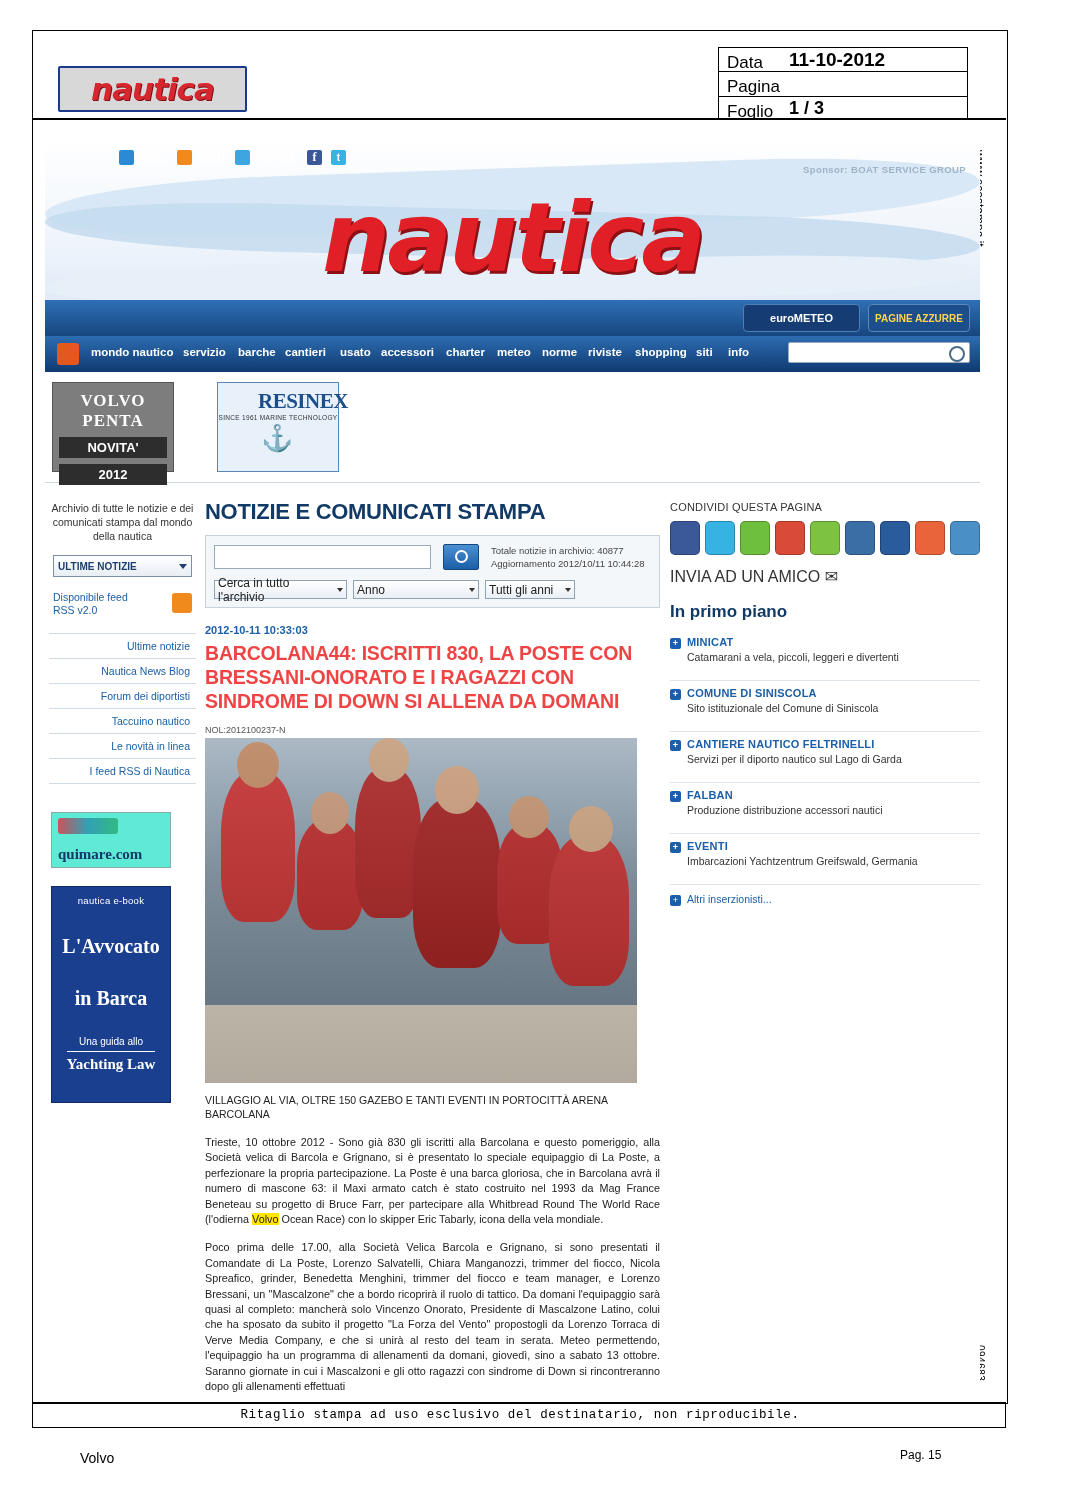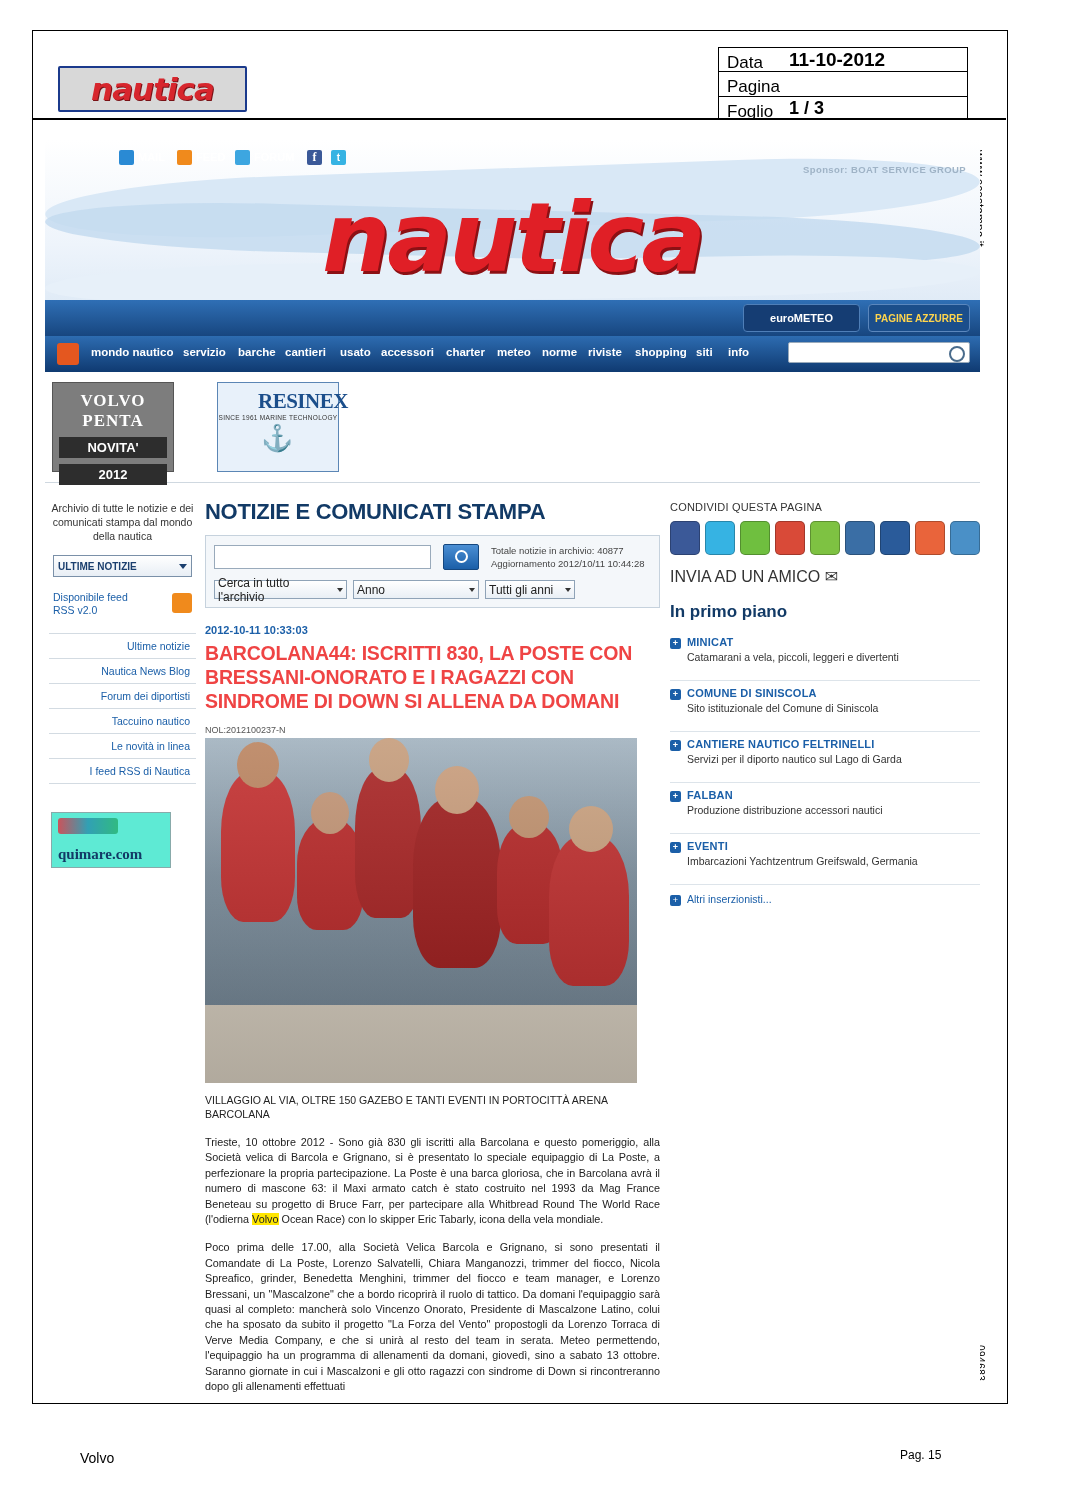--- a/index.html
+++ b/index.html
@@ -262,20 +262,27 @@
           <a href="#">Nautica News Blog</a>
           <a href="#">Forum dei diportisti</a>
           <a href="#">Taccuino nautico</a>
           <a href="#">Le novità in linea</a>
           <a href="#">I feed RSS di Nautica</a>
         </div>
         <div class="ad-quimare">
           <div class="qwave"></div>
           <div class="qm">quimare.com</div>
         </div>
+        <div class="ad-book">
+          <div class="bk1">nautica e-book</div>
+          <div class="bk2">L'Avvocato</div>
+          <div class="bk2">in Barca</div>
+          <div class="bk3">Una guida allo</div>
+          <div class="bk4">Yachting Law</div>
+        </div>
       </div>
 
       <div class="col-mid">
         <div class="mid-title">NOTIZIE E COMUNICATI STAMPA</div>
 
         <div class="search-panel">
           <div class="sp-row">
             <div class="sp-input"></div>
             <div class="sp-btn">
               <span class="mag"></span>
@@ -376,16 +383,19 @@
             <div class="adv-name"><span class="adv-plus">+</span><span>EVENTI</span></div>
             <div class="adv-desc">Imbarcazioni Yachtzentrum Greifswald, Germania</div>
           </div>
         </div>
         <div class="adv-more"><span class="adv-plus">+</span><span>Altri inserzionisti...</span></div>
       </div>
 
     </div>
   </div>
 
+  <div class="footer-rule">
+    <div class="footer-text">Ritaglio  stampa  ad  uso esclusivo  del  destinatario,  non  riproducibile.</div>
+  </div>
   <div class="foot-volvo">Volvo</div>
   <div class="foot-pag">Pag. 15</div>
 
 </div>
 
 </body></html>

